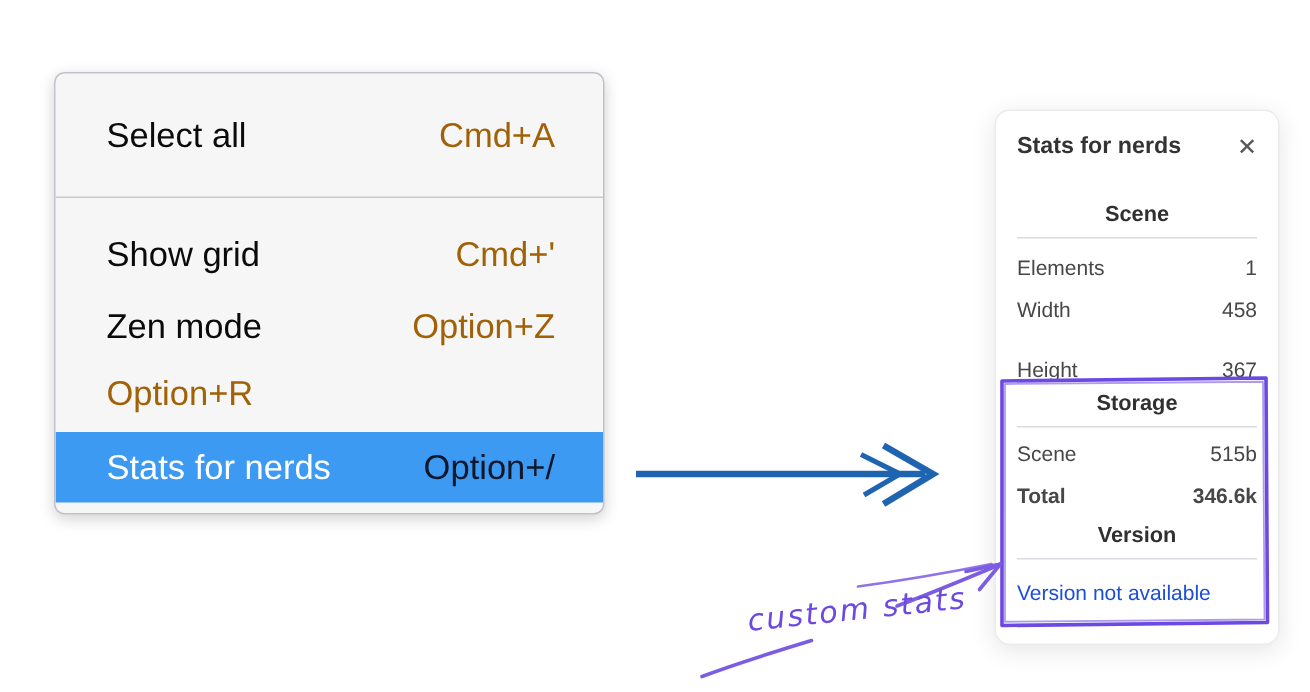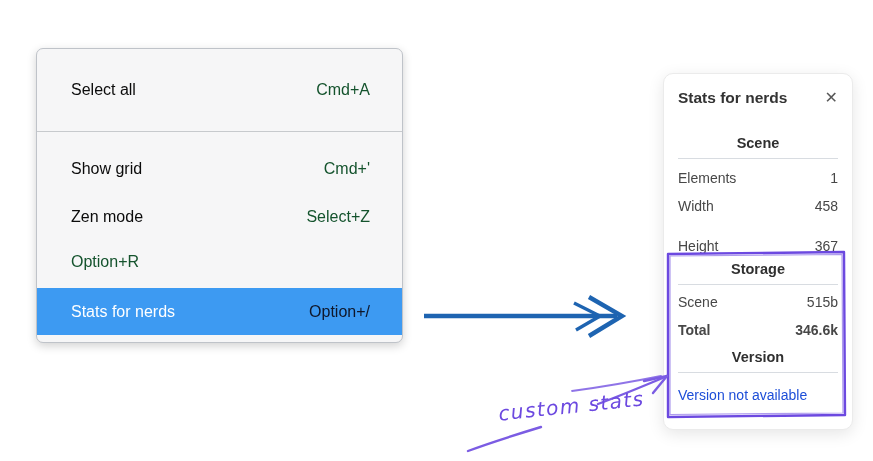--- a/index.html
+++ b/index.html
@@ -16,24 +16,24 @@
     border:1px solid #bfc3c9;
     border-radius:7px;
     box-shadow:0 3px 10px rgba(0,0,0,0.18);
     overflow:hidden;
     box-sizing:border-box;
   }
   .menu-item{
     position:absolute;left:0;right:0;height:46px;
     display:flex;align-items:center;justify-content:space-between;
     padding:0 32px 0 34px;box-sizing:border-box;
-    font-size:16px;color:#0b0b0b;
+    font-size:23px;color:#0b0b0b;
     cursor:default;
   }
-  .menu-item .shortcut{color:#14532d;}
+  .menu-item .shortcut{color:#a16207;}
   .menu-item.selected{
     background:#3d9af2;color:#ffffff;font-weight:400;
   }
   .menu-item.selected .shortcut{color:#0f172a;}
   .menu-divider{
     position:absolute;left:0;right:0;top:82px;height:0;
     border-top:1px solid #c7cacd;
   }
 
   
@@ -95,21 +95,21 @@
     <span>Select all</span>
     <span class="shortcut">Cmd+A</span>
   </div>
   <div class="menu-divider"></div>
   <div class="menu-item" style="top:97px;gap:16px;">
     <span>Show grid</span>
     <span class="shortcut">Cmd+'</span>
   </div>
   <div class="menu-item" style="top:145px;">
     <span>Zen mode</span>
-    <span class="shortcut">Select+Z</span>
+    <span class="shortcut">Option+Z</span>
   </div>
   <div class="menu-item" style="top:190px;">
     <span class="shortcut">Option+R</span>
   </div>
   <div class="menu-item selected" style="top:239px;height:47px;">
     <span>Stats for nerds</span>
     <span class="shortcut">Option+/</span>
   </div>
 </div>
 

